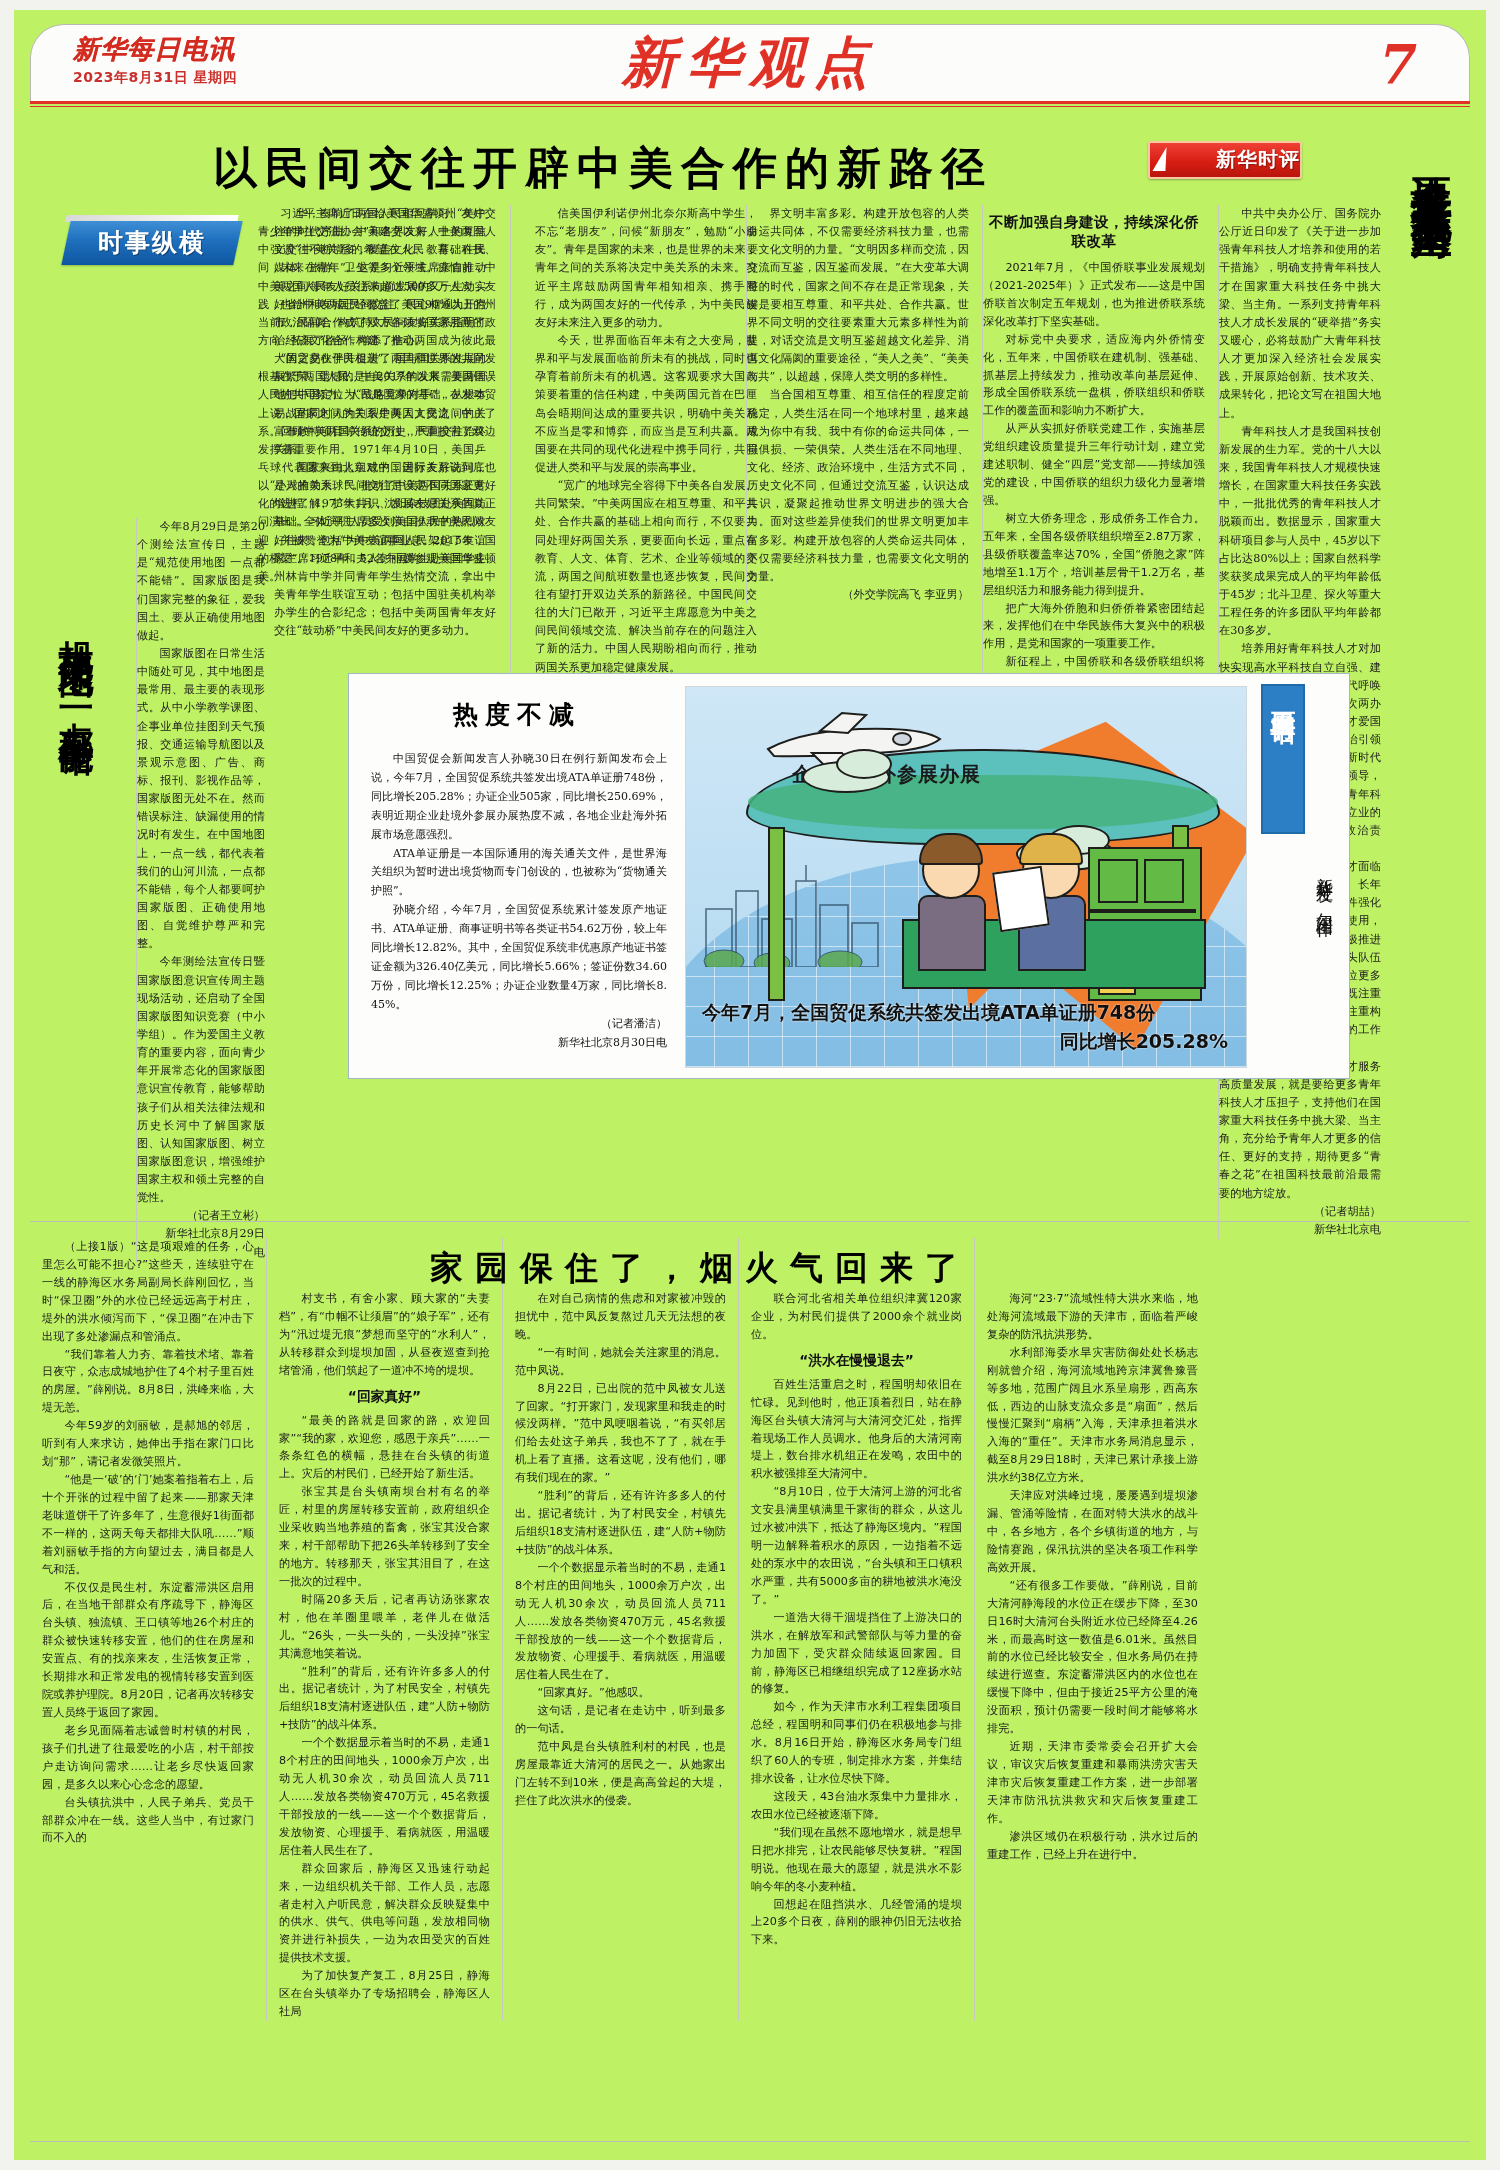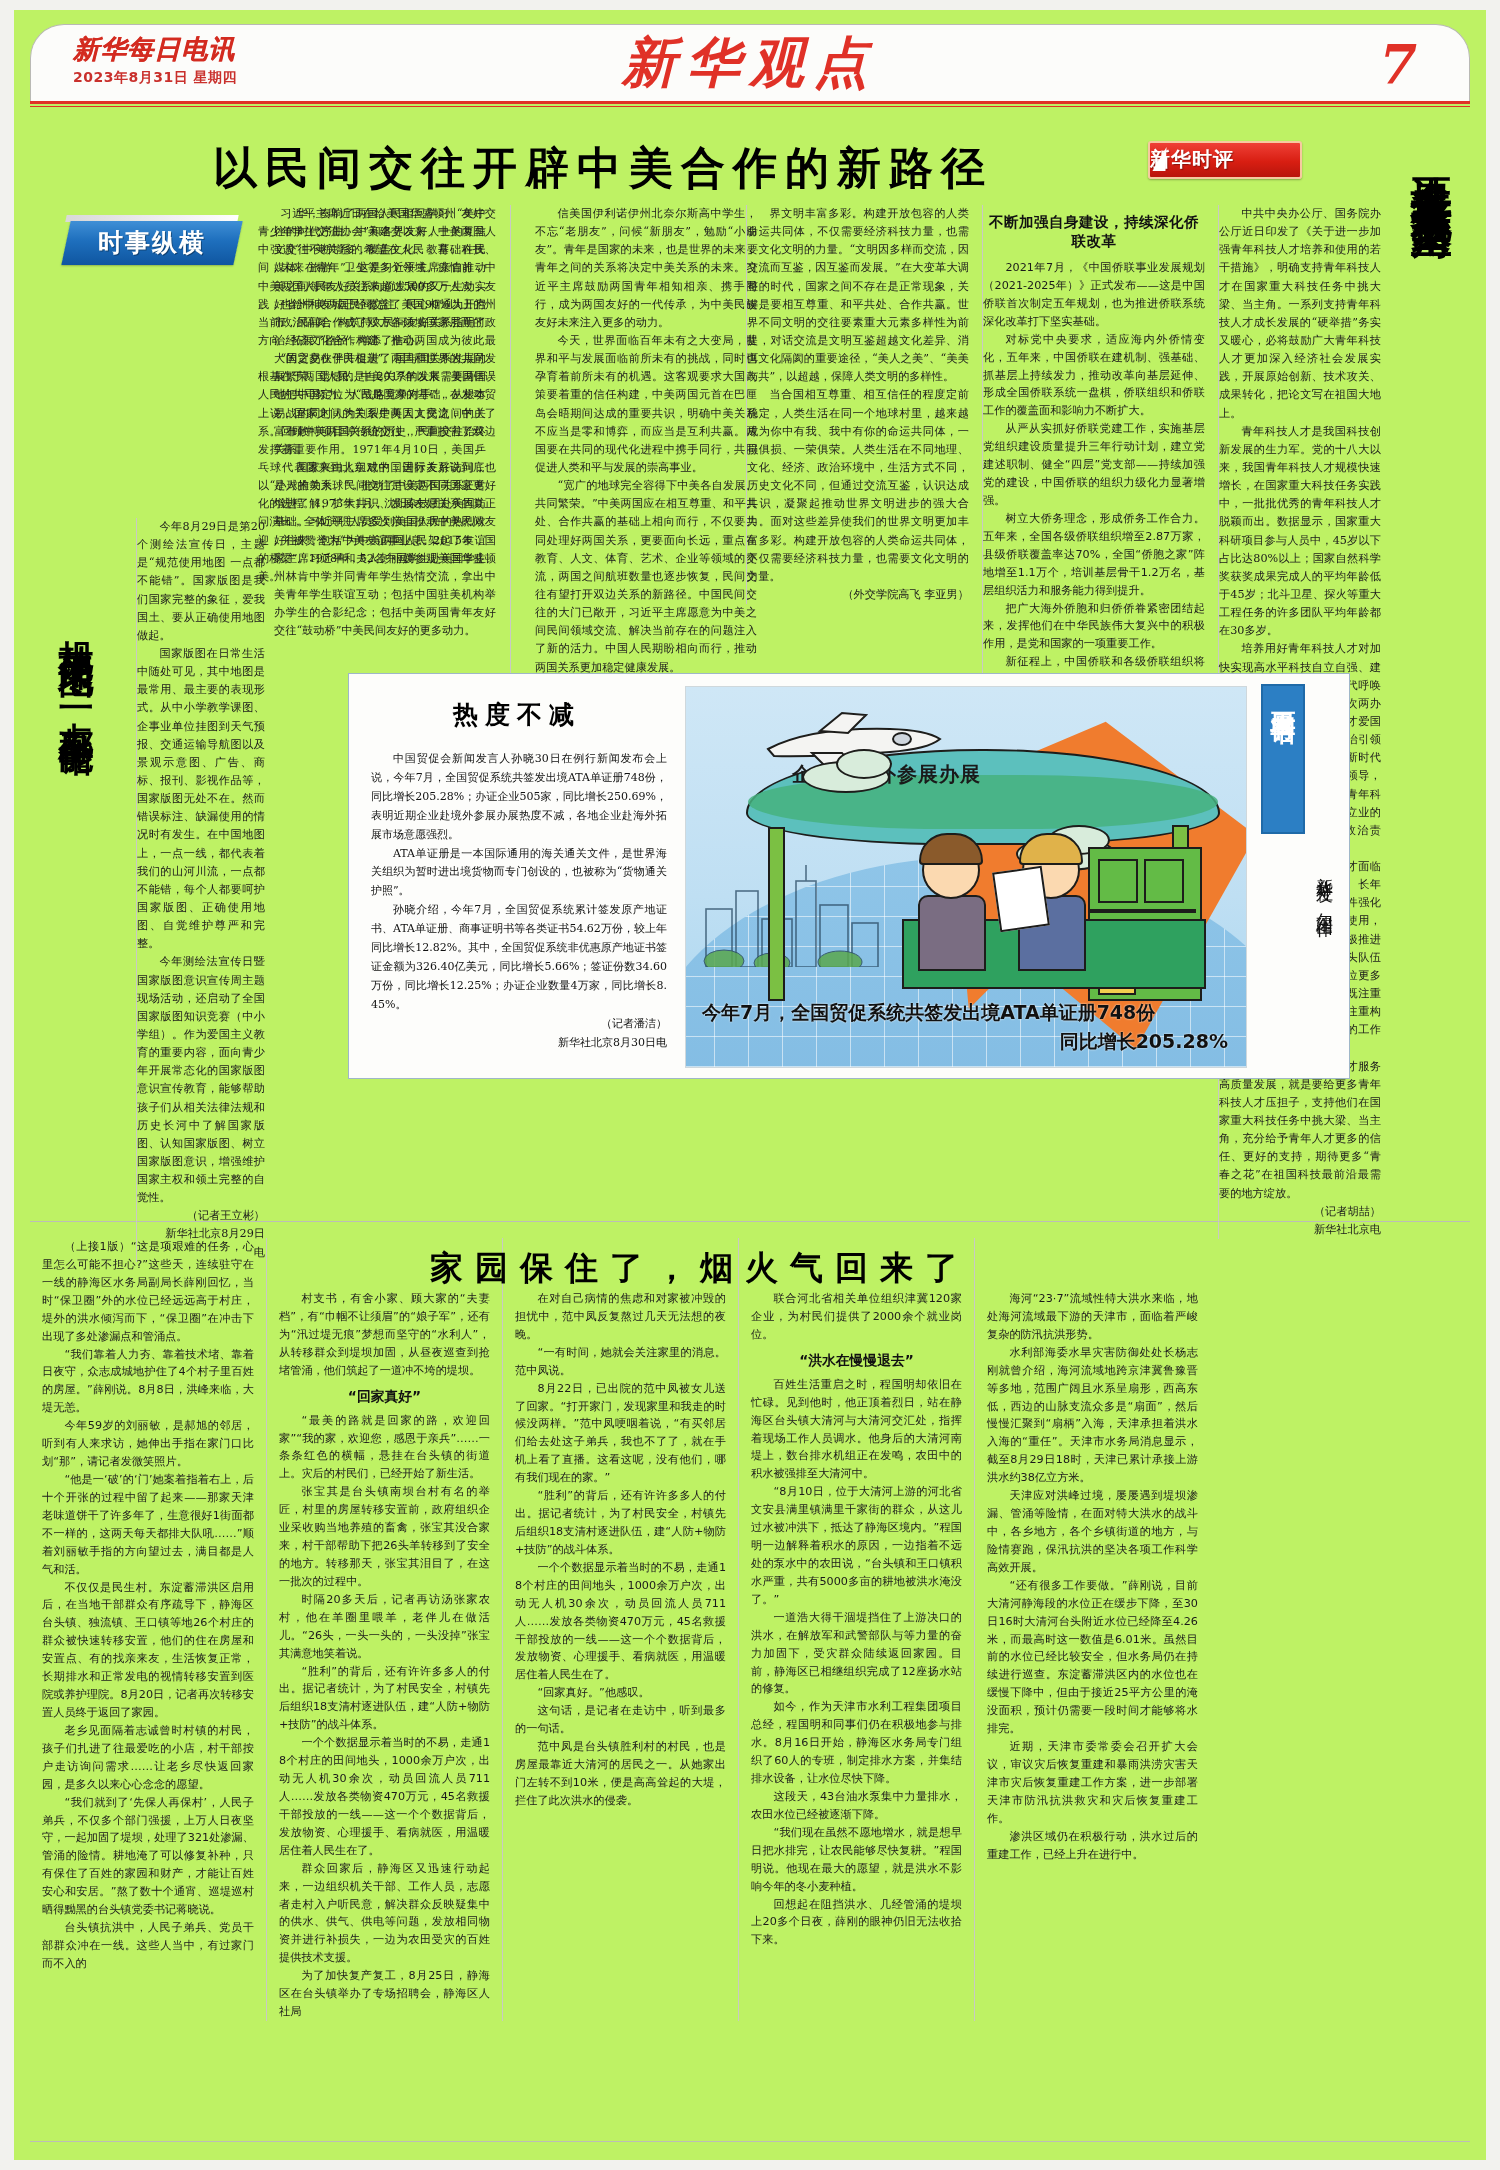--- a/index.html
+++ b/index.html
@@ -105,21 +105,21 @@
 
   
   .badge-shiping{
     position:absolute;right:168px;top:28px;width:150px;height:34px;
     background:linear-gradient(180deg,#ef4036 0%,#d81e12 55%,#b8150c 100%);
     border:2px solid #f6c9a0;border-radius:3px;
     box-shadow:0 1px 2px rgba(0,0,0,0.3);
   }
   .badge-shiping span{
     display:block;color:#fff;font-weight:bold;font-size:20px;line-height:32px;
-    text-align:left;letter-spacing:1px;padding-left:0;
+    text-align:right;letter-spacing:1px;padding-left:26px;
     font-family:"DejaVu Serif","Liberation Serif",serif;
     text-shadow:1px 1px 1px rgba(0,0,0,0.35);
   }
   .badge-shiping:before{
     content:"";position:absolute;left:5px;top:4px;width:0;height:0;
     border-left:9px solid transparent;border-right:4px solid transparent;
     border-bottom:24px solid #fff;transform:skewX(-12deg);
   }
   .vhead-right{
     position:absolute;right:10px;top:30px;
@@ -441,21 +441,20 @@
 
     <div style="display:flex;padding-top:8px;">
       <div class="col" style="width:236px;">
         <div class="body-sans">
           <p>（上接1版）“这是项艰难的任务，心里怎么可能不担心?”这些天，连续驻守在一线的静海区水务局副局长薛刚回忆，当时“保卫圈”外的水位已经远远高于村庄，堤外的洪水倾泻而下，“保卫圈”在冲击下出现了多处渗漏点和管涌点。</p>
           <p>“我们靠着人力夯、靠着技术堵、靠着日夜守，众志成城地护住了4个村子里百姓的房屋。”薛刚说。8月8日，洪峰来临，大堤无恙。</p>
           <p>今年59岁的刘丽敏，是郝旭的邻居，听到有人来求访，她伸出手指在家门口比划“那”，请记者发微笑照片。</p>
           <p>“他是一‘破’的‘门’她案着指着右上，后十个开张的过程中留了起来——那家天津老味道饼干了许多年了，生意很好1街面都不一样的，这两天每天都排大队吼……”顺着刘丽敏手指的方向望过去，满目都是人气和活。</p>
           <p>不仅仅是民生村。东淀蓄滞洪区启用后，在当地干部群众有序疏导下，静海区台头镇、独流镇、王口镇等地26个村庄的群众被快速转移安置，他们的住在房屋和安置点、有的找亲来友，生活恢复正常，长期排水和正常发电的视情转移安置到医院或养护理院。8月20日，记者再次转移安置人员终于返回了家园。</p>
           <p>老乡见面隔着志诚曾时村镇的村民，孩子们扎进了往最爱吃的小店，村干部按户走访询问需求……让老乡尽快返回家园，是多久以来心心念念的愿望。</p>
-          <p>“我们就到了‘先保人再保村’，人民子弟兵，不仅多个部门强援，上万人日夜坚守，一起加固了堤坝，处理了321处渗漏、管涌的险情。耕地淹了可以修复补种，只有保住了百姓的家园和财产，才能让百姓安心和安居。”熬了数十个通宵、巡堤巡村晒得黝黑的台头镇党委书记蒋晓说。</p>
           <p>台头镇抗洪中，人民子弟兵、党员干部群众冲在一线。这些人当中，有过家门而不入的</p>
         </div>
       </div>
 
       <div class="col col-rule" style="width:236px;padding-top:52px;">
         <div class="body-sans">
           <p>村支书，有舍小家、顾大家的“夫妻档”，有“巾帼不让须眉”的“娘子军”，还有为“汛过堤无痕”梦想而坚守的“水利人”，从转移群众到堤坝加固，从昼夜巡查到抢堵管涌，他们筑起了一道冲不垮的堤坝。</p>
         </div>
         <div class="inline-sub">“回家真好”</div>
         <div class="body-sans">

